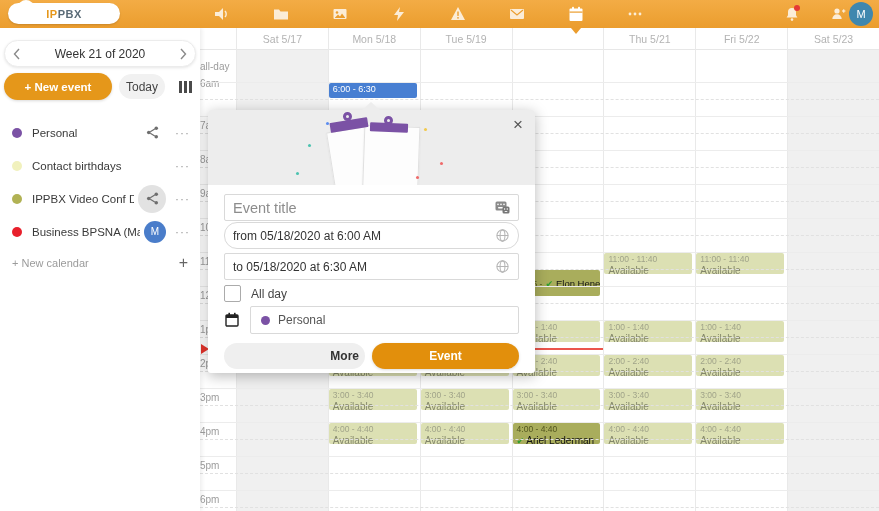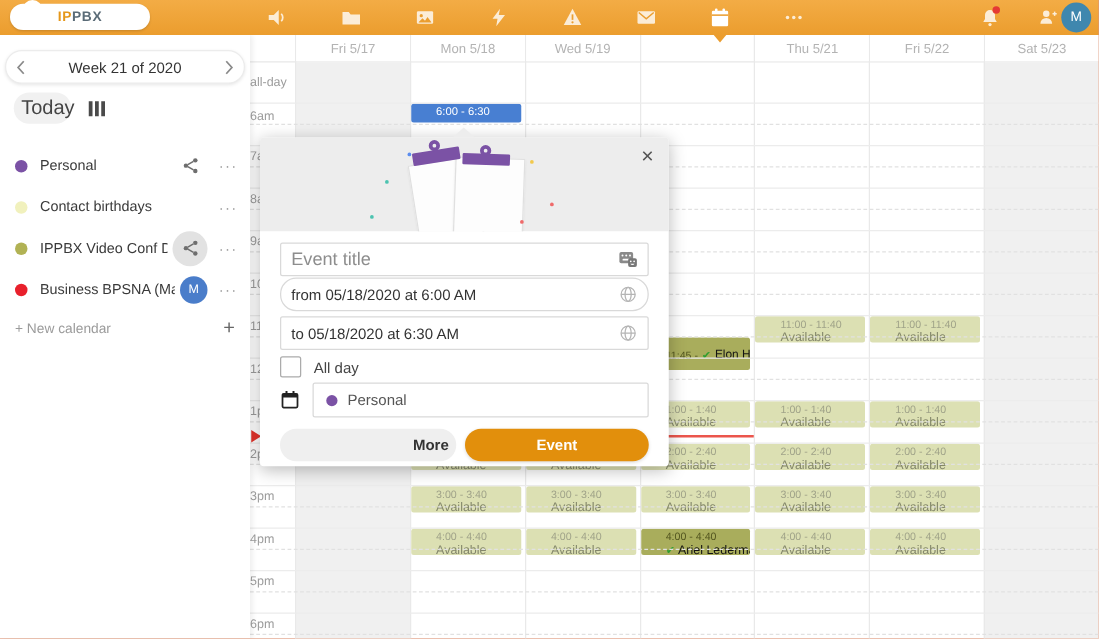--- a/index.html
+++ b/index.html
@@ -1,17 +1,17 @@
 <!DOCTYPE html>
 <html><head>
 <meta charset="utf-8">
 <style>
   html,body{margin:0;padding:0;background:#fff;}
   *{box-sizing:border-box;font-family:"Liberation Sans",sans-serif;}
-  #app{position:relative;width:879px;height:511px;overflow:hidden;background:#c2410c;}
+  #app{position:relative;width:879px;height:511px;overflow:hidden;background:#000000;}
 
   
   .toolbar{position:absolute;left:0;top:0;width:879px;height:28px;
     background:linear-gradient(180deg,#f3ac45 0%,#eb9d2e 100%);z-index:10;}
   .logo{position:absolute;left:8px;top:3px;width:112px;height:21px;background:#fff;
     border-radius:11px;display:flex;align-items:center;justify-content:center;
     box-shadow:0 1px 2px rgba(0,0,0,.15);}
   .logo:before{content:"";position:absolute;left:10px;top:-3px;width:16px;height:16px;border-radius:50%;background:#fff;}
   .logo span{position:relative;font-size:11px;font-weight:bold;color:#5a6b77;letter-spacing:.5px;}
   .logo span b{color:#e5971a;}
@@ -27,21 +27,21 @@
   .sidebar{position:absolute;left:0;top:28px;width:200px;height:483px;background:#fff;z-index:8;
     box-shadow:2px 0 4px rgba(0,0,0,.07);}
   .weeknav{position:absolute;left:4px;top:12px;width:192px;height:27px;background:#fff;border:1px solid #ececec;
     border-radius:14px;box-shadow:0 1px 3px rgba(0,0,0,.10);display:flex;align-items:center;}
   .weeknav .wk-label{flex:1;text-align:center;font-size:12px;color:#333;}
   .chev{width:24px;height:24px;display:flex;align-items:center;justify-content:center;cursor:pointer;}
   .btnrow-sb{position:absolute;left:4px;top:45px;width:192px;height:27px;display:flex;align-items:center;}
   .btn-newevent{width:108px;height:27px;border:none;border-radius:14px;background:#e5971a;color:#fff;
     font-size:11.5px;font-weight:bold;cursor:pointer;box-shadow:0 1px 3px rgba(0,0,0,.15);}
   .btn-today{width:46px;height:25px;margin-left:7px;border:none;border-radius:13px;background:#f1f1f1;
-    color:#444;font-size:16px;cursor:pointer;}
+    color:#444;font-size:12px;cursor:pointer;}
   .view-toggle{margin-left:14px;display:flex;gap:2px;cursor:pointer;}
   .view-toggle i{display:block;width:3px;height:12px;background:#4a4a4a;}
   .cal-list{position:absolute;left:0;top:88px;width:200px;}
   .cal-row{height:33px;display:flex;align-items:center;padding:0 10px 0 12px;cursor:pointer;}
   .cal-dot{width:10px;height:10px;border-radius:50%;flex:none;}
   .cal-row .lbl{margin-left:10px;font-size:11.5px;color:#3a3a3a;white-space:nowrap;overflow:hidden;flex:1;}
   .row-icons{display:flex;align-items:center;gap:9px;margin-left:4px;}
   .share-wrap{width:28px;height:28px;display:flex;align-items:center;justify-content:center;border-radius:50%;}
   .share-wrap.hl{background:#e2e2e2;}
   .mini-avatar{width:22px;height:22px;border-radius:50%;background:#4a7dca;color:#fff;font-size:10px;
@@ -55,21 +55,21 @@
   #cal-layer{position:absolute;left:200px;top:28px;width:679px;height:483px;overflow:hidden;background:#fff;}
   .hdr-border{position:absolute;left:0;top:21px;width:679px;height:1px;background:#e7e7e7;}
   .wkend{position:absolute;background:#f0f0f0;z-index:0;}
   .vline{position:absolute;top:0;height:483px;width:1px;background:#e9e9e9;z-index:1;}
   .dayhdr{position:absolute;top:0;height:21px;display:flex;align-items:center;justify-content:center;
     font-size:10.5px;color:#b3b3b3;background:#fff;z-index:1;cursor:pointer;}
   .today-pill{background:#e5971a;color:#fff;font-weight:bold;font-size:10px;padding:2px 9px;border-radius:10px;}
   .gut{position:absolute;left:0;width:31px;font-size:10px;color:#9c9c9c;z-index:1;}
   .hline{position:absolute;left:0;width:679px;height:0;border-top:1px solid #ececec;z-index:3;pointer-events:none;}
   .hline.dash{border-top:1px dashed #e1e1e1;}
-  .ev{position:absolute;border-radius:2px;padding:1px 20px;overflow:hidden;z-index:2;cursor:pointer;}
+  .ev{position:absolute;border-radius:2px;padding:1px 4px;overflow:hidden;z-index:2;cursor:pointer;}
   .ev.selected{background:#487fd2;}
   .ev.selected .ev-time{color:#fff;font-size:9px;}
   .ev.available{background:#dce0b3;}
   .ev.booked{background:#a9ad5c;}
   .ev-time{font-size:8.5px;color:#a0a389;line-height:11px;white-space:nowrap;}
   .booked .ev-time{color:#53561f;}
   .ev-title{font-size:10px;color:#83866a;line-height:11px;white-space:nowrap;}
   .booked .ev-title{color:#121212;}
   .chk{color:#2f9e2f;font-size:9px;}
   .ev-line{font-size:9.5px;color:#121212;white-space:nowrap;display:flex;align-items:center;gap:3px;line-height:26px;}
@@ -186,20 +186,21 @@
           </svg>
         </div>
       <div class="wk-label">Week 21 of 2020</div>
       <div class="chev">
           <svg width="8" height="12" viewBox="0 0 8 12">
             <polyline points="2,1 6.5,6 2,11" stroke="#8a8a8a" stroke-width="1.4" fill="none"></polyline>
           </svg>
         </div>
     </div>
     <div class="btnrow-sb">
+      <button class="btn-newevent">+ New event</button>
       <button class="btn-today">Today</button>
       <div class="view-toggle">
           <i></i>
           <i></i>
           <i></i>
         </div>
     </div>
     <div class="cal-list" id="cal-list">
         <div class="cal-row">
           <span class="cal-dot" style="background:#7b52a5"></span>
@@ -261,39 +262,39 @@
   <div class="wkend" style="left: 36px; top: 22px; width: 91.8571px; height: 461px;"></div>
       <div class="wkend" style="left: 587.143px; top: 22px; width: 91.8571px; height: 461px;"></div>
       <div class="vline" style="left: 36px;"></div>
       <div class="vline" style="left: 127.857px;"></div>
       <div class="vline" style="left: 219.714px;"></div>
       <div class="vline" style="left: 311.571px;"></div>
       <div class="vline" style="left: 403.429px;"></div>
       <div class="vline" style="left: 495.286px;"></div>
       <div class="vline" style="left: 587.143px;"></div>
       <div class="dayhdr" style="left: 37px; width: 90.8571px;">
-        <span>Fri 5/17</span>
+        <span>Sat 5/17</span>
       </div>
       <div class="dayhdr" style="left: 128.857px; width: 90.8571px;">
         <span>Mon 5/18</span>
       </div>
       <div class="dayhdr" style="left: 220.714px; width: 90.8571px;">
-        <span>Wed 5/19</span>
+        <span>Tue 5/19</span>
       </div>
       <div class="dayhdr" style="left: 404.429px; width: 90.8571px;">
         <span>Thu 5/21</span>
       </div>
       <div class="dayhdr" style="left: 496.286px; width: 90.8571px;">
         <span>Fri 5/22</span>
       </div>
       <div class="dayhdr" style="left: 588.143px; width: 90.8571px;">
         <span>Sat 5/23</span>
       </div>
       <div class="gut" style="top: 33px;">all-day</div>
-      <div class="gut" style="top: 60px;">6am</div>
+      <div class="gut" style="top: 50px;">6am</div>
       <div class="gut" style="top: 92px;">7am</div>
       <div class="gut" style="top: 126px;">8am</div>
       <div class="gut" style="top: 160px;">9am</div>
       <div class="gut" style="top: 194px;">10am</div>
       <div class="gut" style="top: 228px;">11am</div>
       <div class="gut" style="top: 262px;">12pm</div>
       <div class="gut" style="top: 296px;">1pm</div>
       <div class="gut" style="top: 330px;">2pm</div>
       <div class="gut" style="top: 364px;">3pm</div>
       <div class="gut" style="top: 398px;">4pm</div>

